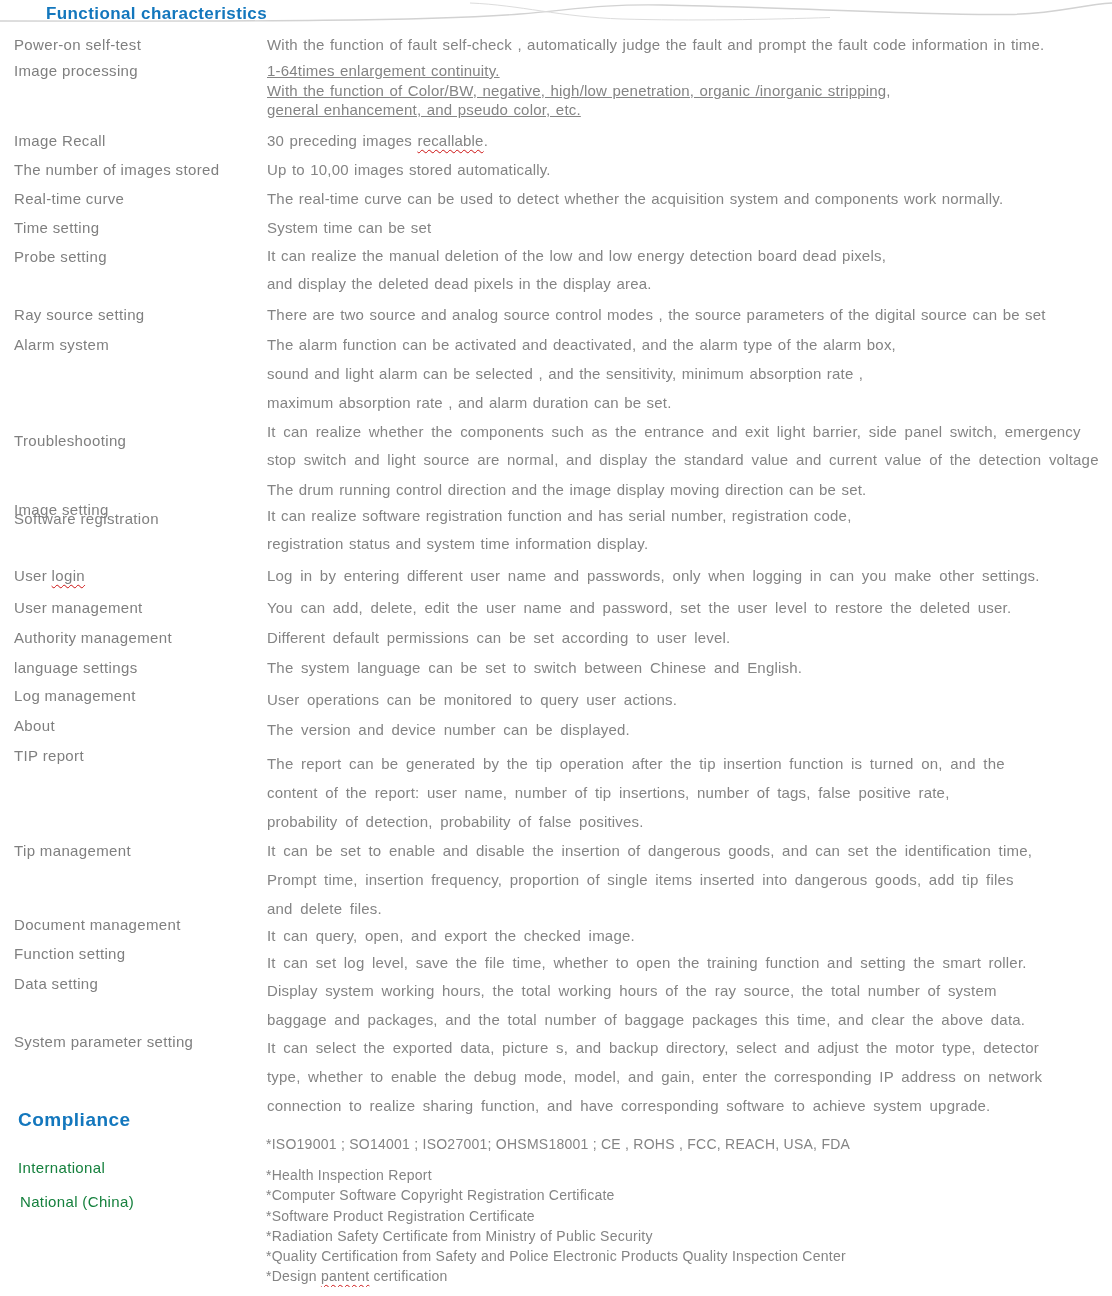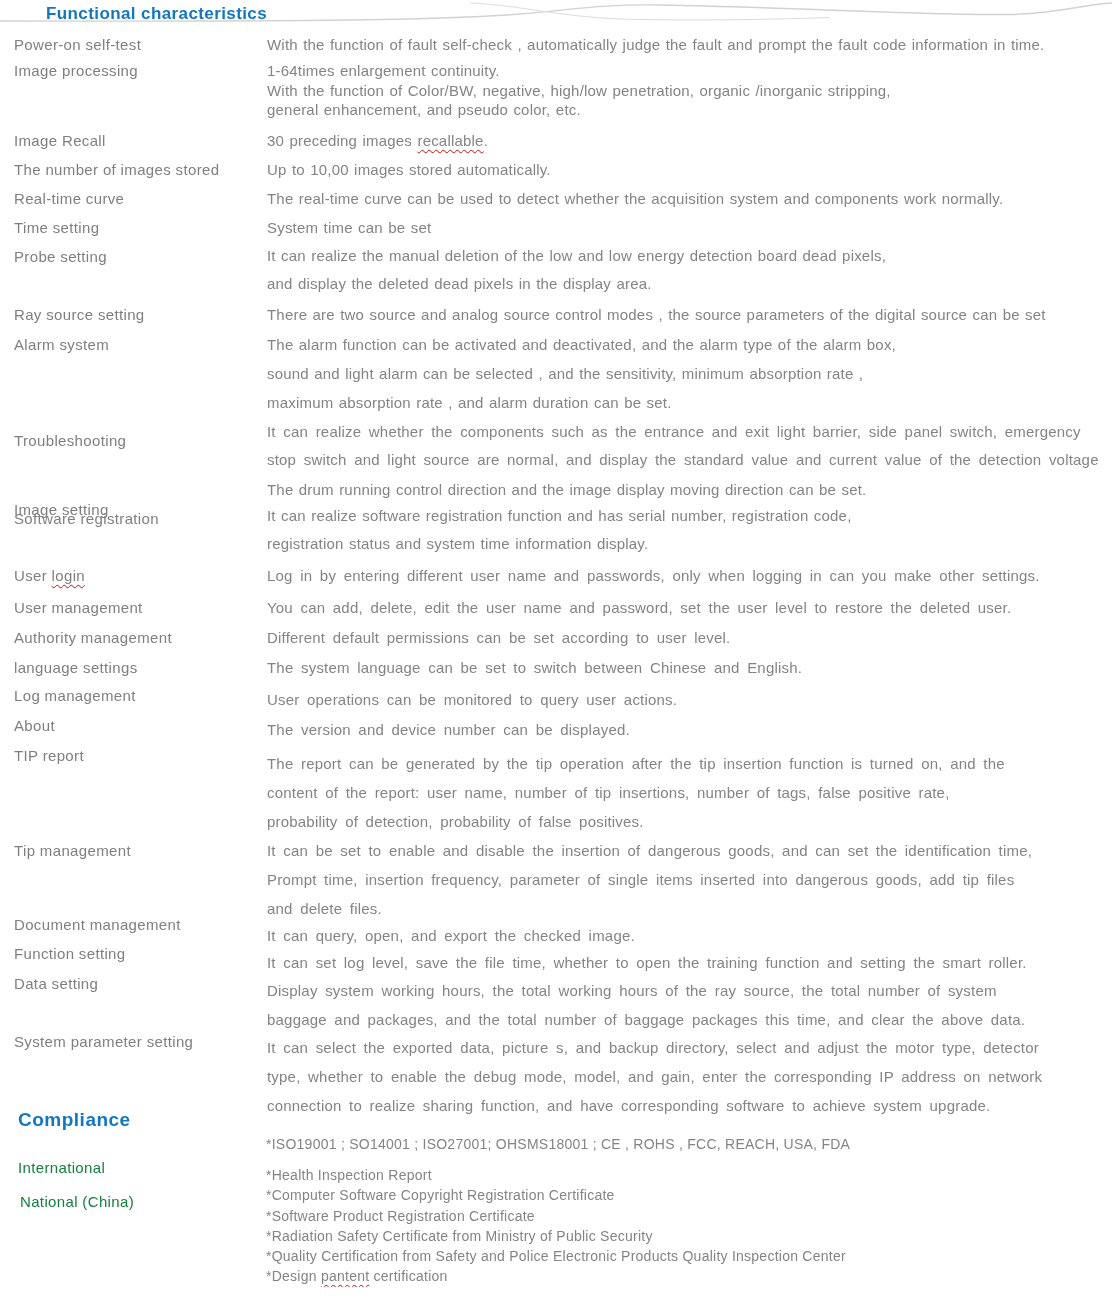--- a/index.html
+++ b/index.html
@@ -40,21 +40,21 @@
   .content {
     position: absolute;
     left: 267px;
     right: 1px;
     top: 0;
     font-size: 15px;
     letter-spacing: 0.2px;
     color: #848484;
   }
   .line { white-space: nowrap; overflow: hidden; line-height: 29px; height: 29px; word-spacing: 1px; }
-  .tight .line { line-height: 19.5px; height: 19.5px; }
+  .tight .line { line-height: 19.5px; height: 19.5px; text-decoration: underline; }
   .lh28 .line { line-height: 28px; height: 28px; }
   .wide .line { word-spacing: 3.2px; }
   .squiggle {
     text-decoration-line: underline;
     text-decoration-style: wavy;
     text-decoration-color: #cc1111;
     text-decoration-thickness: 1px;
     text-underline-offset: 3px;
     margin-top: 29px;
   }
@@ -237,21 +237,21 @@
       <div class="line">The report can be generated by the tip operation after the tip insertion function is turned on, and the</div>
       <div class="line">content of the report: user name, number of tip insertions, number of tags, false positive rate,</div>
       <div class="line">probability of detection, probability of false positives.</div>
     </div>
   </div>
 
   <div class="row" style="top:836px">
     <div class="label">Tip management</div>
     <div class="content wide">
       <div class="line">It can be set to enable and disable the insertion of dangerous goods, and can set the identification time,</div>
-      <div class="line">Prompt time, insertion frequency, parameter of single items inserted into dangerous goods, add tip files</div>
+      <div class="line">Prompt time, insertion frequency, proportion of single items inserted into dangerous goods, add tip files</div>
       <div class="line">and delete files.</div>
     </div>
   </div>
 
   <div class="row" style="top:921px">
     <div class="label" style="top:-11px">Document management</div>
     <div class="content wide">
       <div class="line">It can query, open, and export the checked image.</div>
     </div>
   </div>

